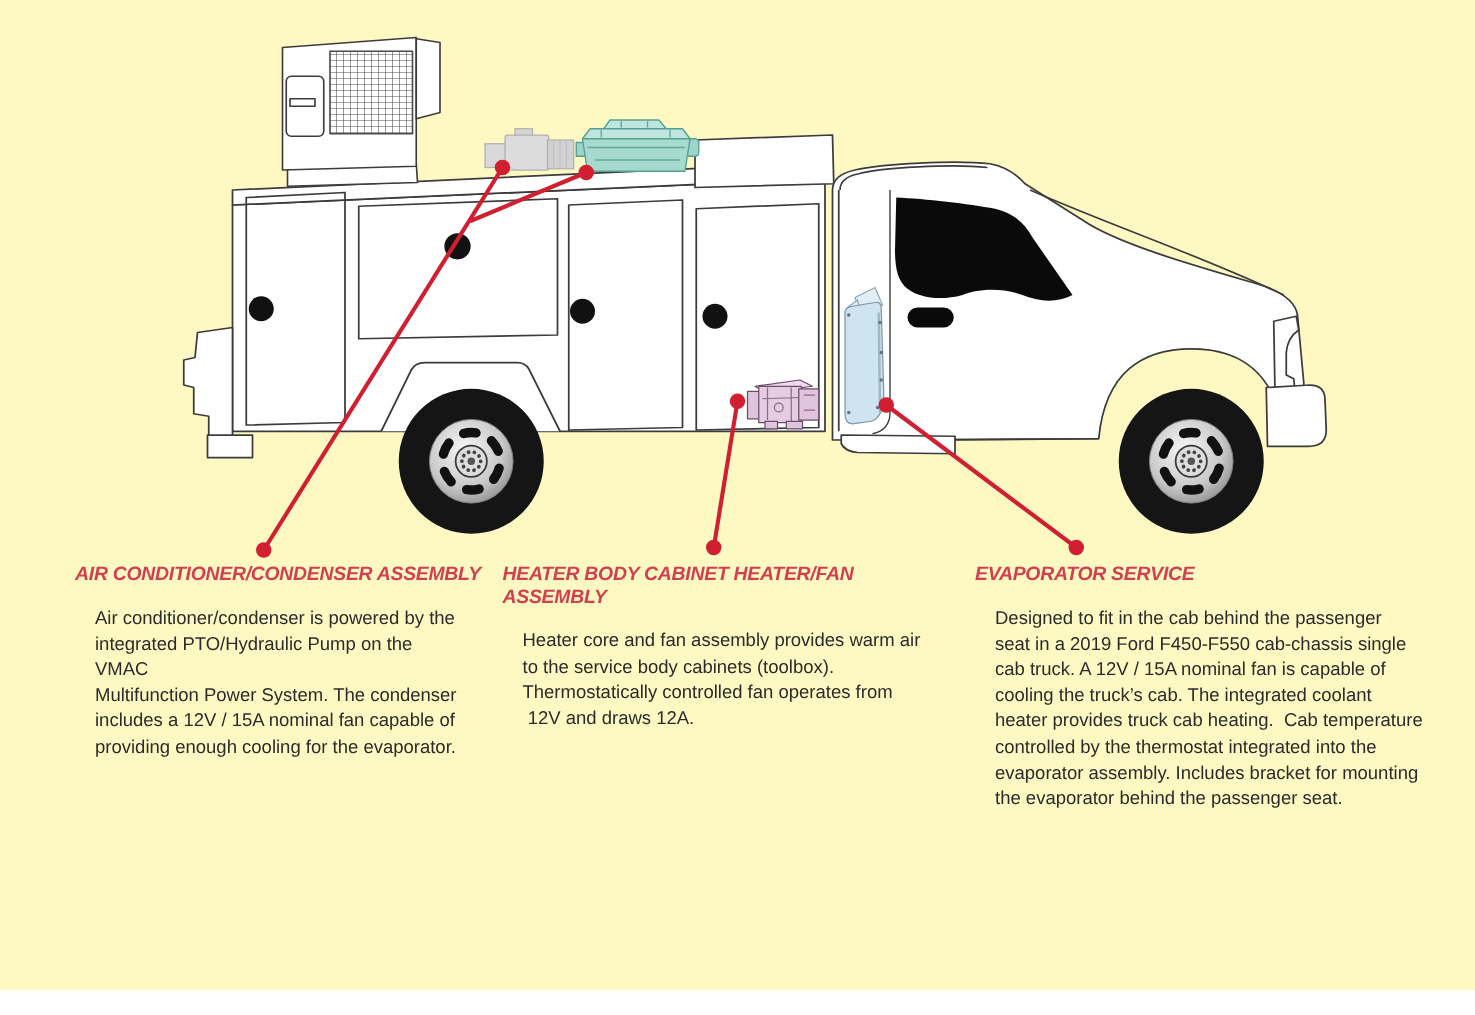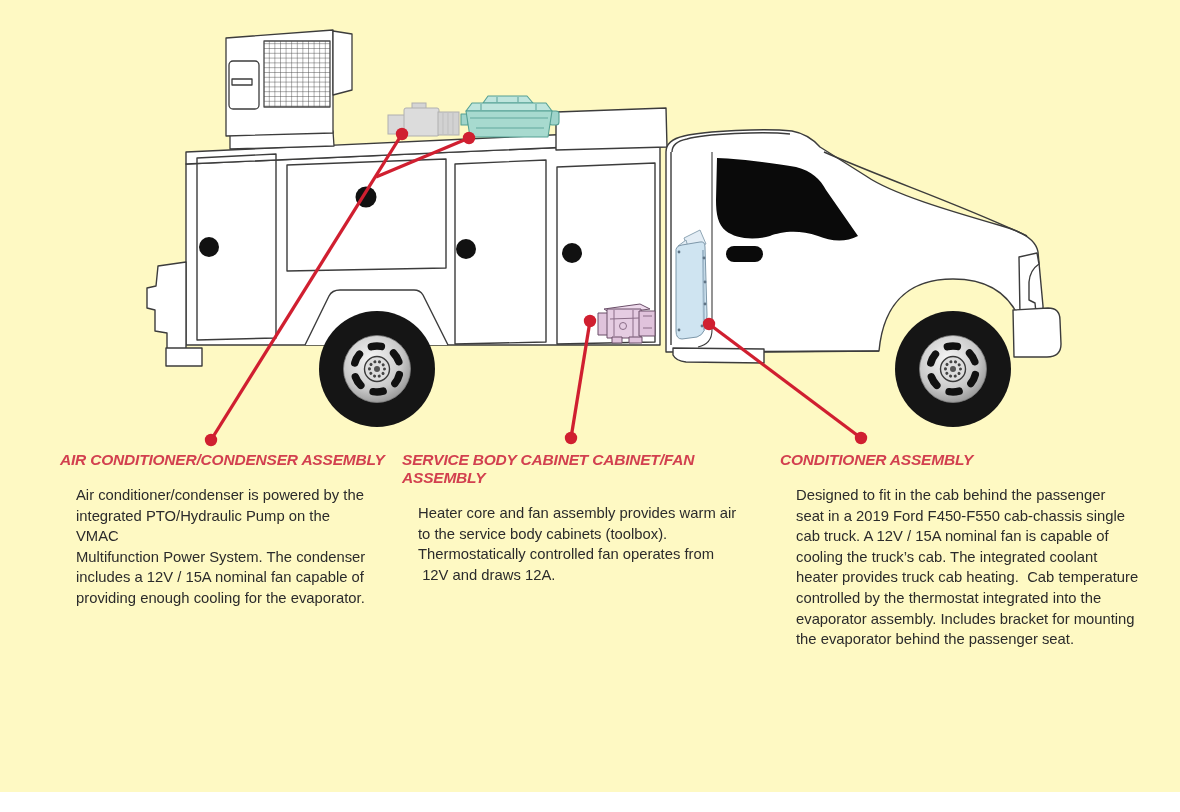--- a/index.html
+++ b/index.html
@@ -174,29 +174,29 @@
   <div class="callout" style="left:60px;top:451px;width:332px;">
     <p class="callout-title">AIR CONDITIONER/CONDENSER ASSEMBLY</p>
     <p class="callout-body">Air conditioner/condenser is powered by the
 integrated PTO/Hydraulic Pump on the VMAC
 Multifunction Power System. The condenser
 includes a 12V / 15A nominal fan capable of
 providing enough cooling for the evaporator.</p>
   </div>
 
   <div class="callout" style="left:402px;top:451px;width:362px;">
-    <p class="callout-title">SERVICE BODY CABINET CABINET/FAN ASSEMBLY</p>
+    <p class="callout-title">HEATER BODY CABINET HEATER/FAN ASSEMBLY</p>
     <p class="callout-body">Heater core and fan assembly provides warm air
 to the service body cabinets (toolbox).
 Thermostatically controlled fan operates from
  12V and draws 12A.</p>
   </div>
 
   <div class="callout" style="left:780px;top:451px;width:388px;">
-    <p class="callout-title">CONDITIONER ASSEMBLY</p>
+    <p class="callout-title">EVAPORATOR SERVICE</p>
     <p class="callout-body">Designed to fit in the cab behind the passenger
 seat in a 2019 Ford F450-F550 cab-chassis single
 cab truck. A 12V / 15A nominal fan is capable of
 cooling the truck’s cab. The integrated coolant
 heater provides truck cab heating.  Cab temperature
 controlled by the thermostat integrated into the
 evaporator assembly. Includes bracket for mounting
 the evaporator behind the passenger seat.</p>
   </div>
 

